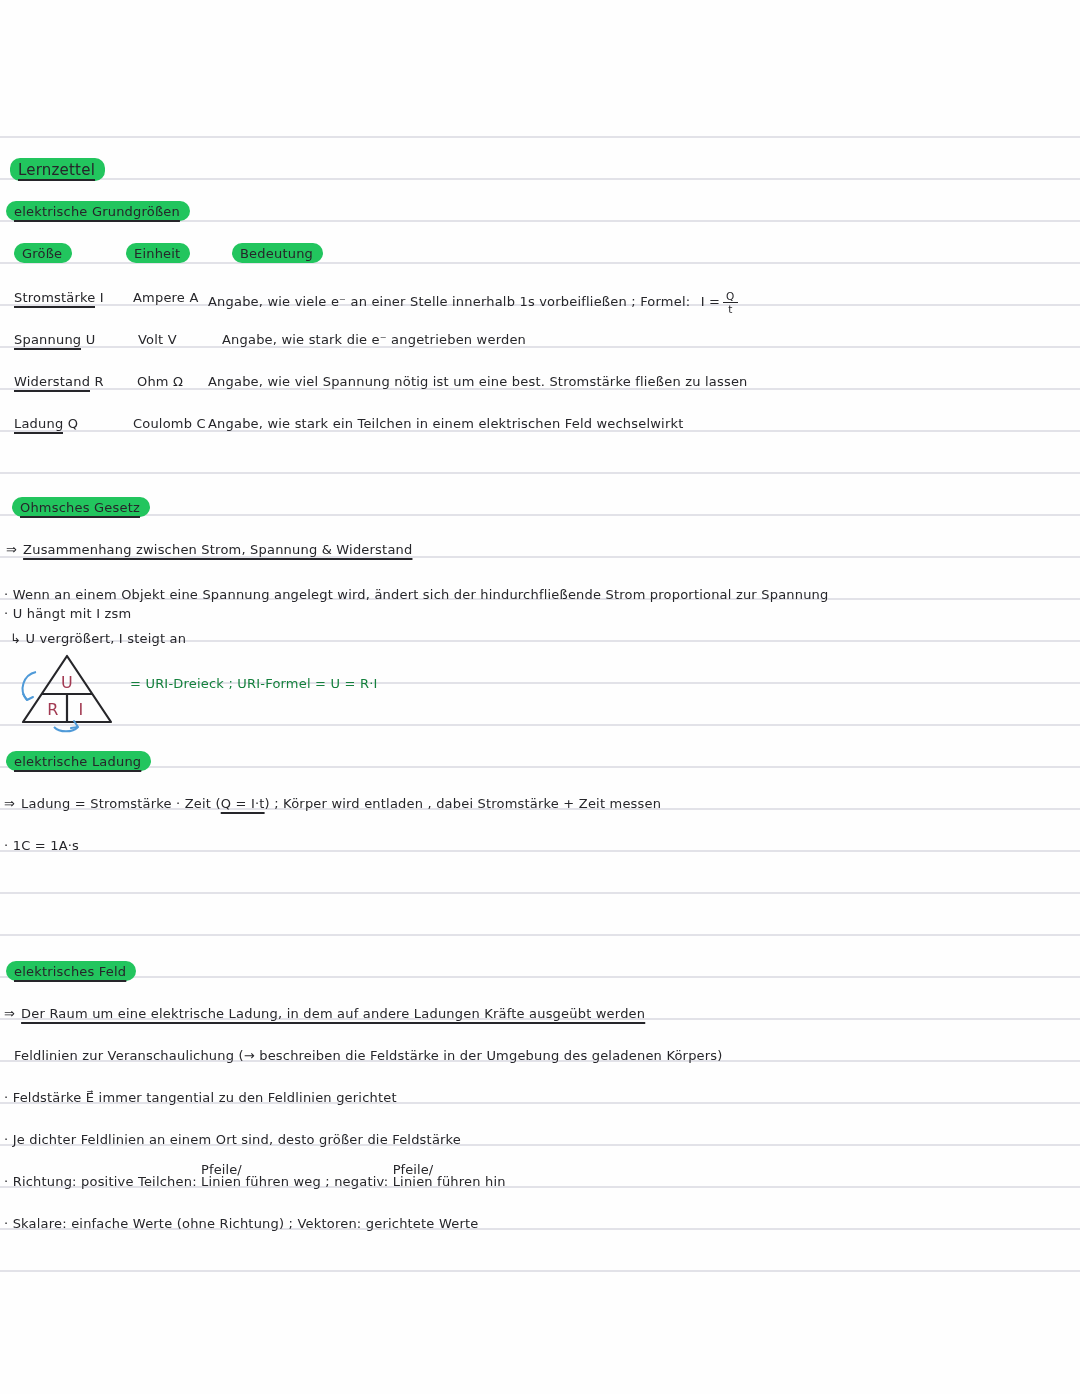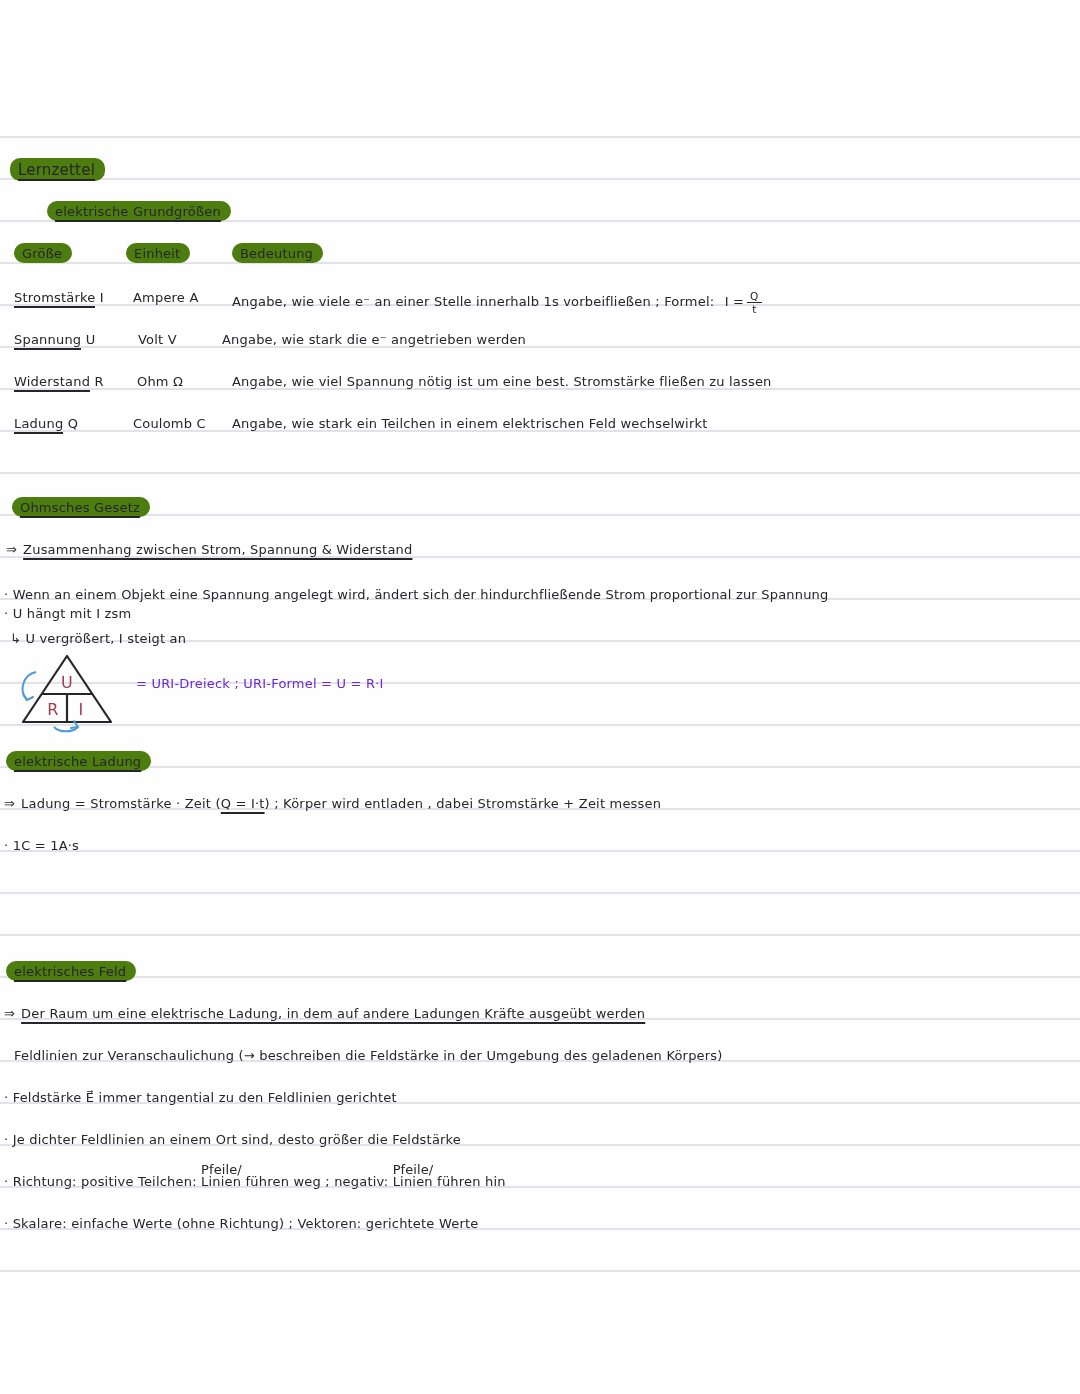--- a/index.html
+++ b/index.html
@@ -10,60 +10,60 @@
     color:#26262a; font-size:13px; letter-spacing:0.2px;
   }
   .rules {
     position:absolute; left:0; top:136px; width:1080px; height:1137px;
     background:repeating-linear-gradient(to bottom,
       #e2e2e8 0px, #e2e2e8 1.6px, transparent 1.6px, transparent 42px);
     pointer-events:none;
   }
   .abs { position:absolute; white-space:nowrap; }
   .hl {
-    background:#4d7c0f; border-radius:10px; padding:3px 10px 2px 8px;
+    background:#22c55e; border-radius:10px; padding:3px 10px 2px 8px;
     display:inline-block;
   }
   .title { font-size:15px; }
   .u {
     text-decoration:underline; text-decoration-thickness:1.6px;
     text-underline-offset:3.5px; text-decoration-color:#26262a;
   }
   .name-u {
     border-bottom:2px solid #26262a; padding-bottom:1px;
   }
   .arrow { margin-right:6px; display:inline-block; }
-  .red { color:#6d28d9;margin-left:6px; }
+  .red { color:#15803d; }
   .frac {
     display:inline-flex; flex-direction:column; vertical-align:middle;
     font-size:10.5px; line-height:1.15; text-align:center; margin-left:3px;
   }
   .frac .num { border-bottom:1.3px solid #26262a; padding:0 3px; }
   .stack { position:relative; display:inline-block; }
   .stack .above {
     position:absolute; left:0; top:-12px; font-size:13px; letter-spacing:0.1px;
   }
   .cell { position:absolute; top:0; white-space:nowrap; }
   .c-name { left:14px; }
   .c-unit { left:133px; }
-  .c-mean { left:232px; }
+  .c-mean { left:208px; }
   .row { position:absolute; left:0; width:988px; height:20px; }
   svg text { font-family:"DejaVu Sans", sans-serif; }
 </style>
 </head>
 <body>
 
 <div class="page">
   <div class="rules"></div>
 
   <div class="abs" style="left:10px; top:158px;">
     <span class="hl title"><span class="u">Lernzettel</span></span>
   </div>
 
-  <div class="abs" style="left:6px; top:201px;margin-left:41px;">
+  <div class="abs" style="left:6px; top:201px;">
     <span class="hl"><span class="u">elektrische Grundgrößen</span></span>
   </div>
 
   <div class="row" style="top:243px;">
     <span class="cell c-name"><span class="hl">Größe</span></span>
     <span class="cell" style="left:126px;"><span class="hl">Einheit</span></span>
     <span class="cell" style="left:232px;"><span class="hl">Bedeutung</span></span>
   </div>
 
   <div class="row" style="top:290px;">

